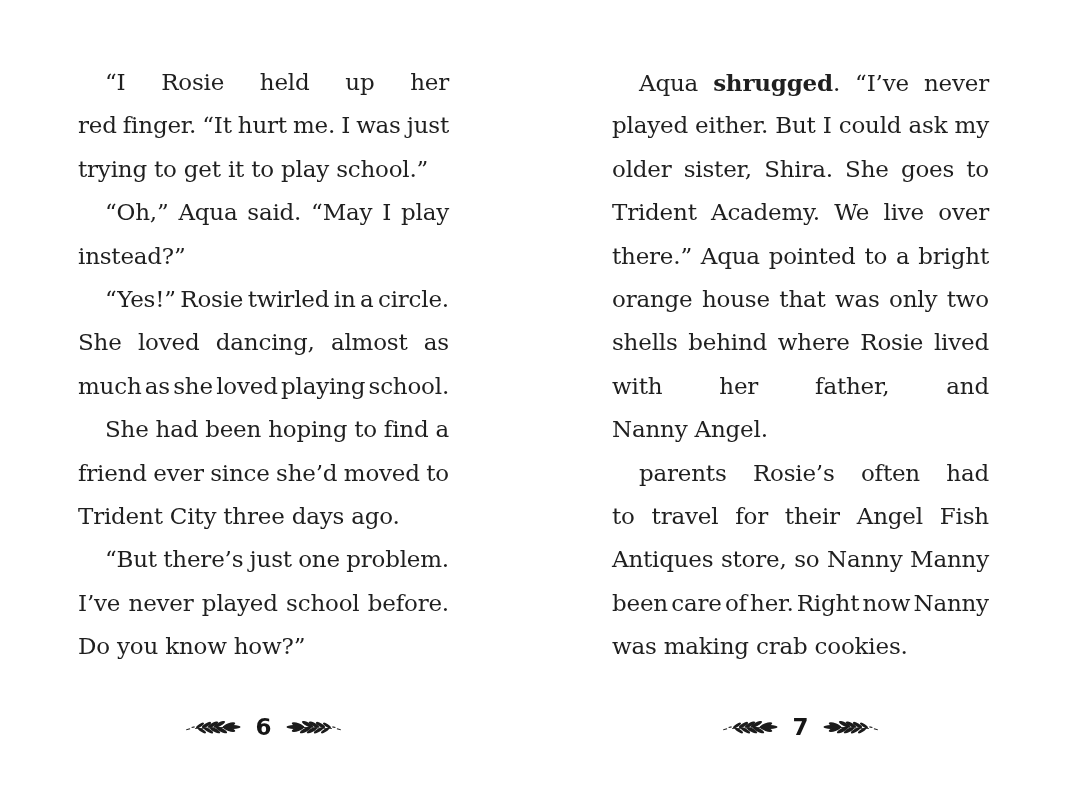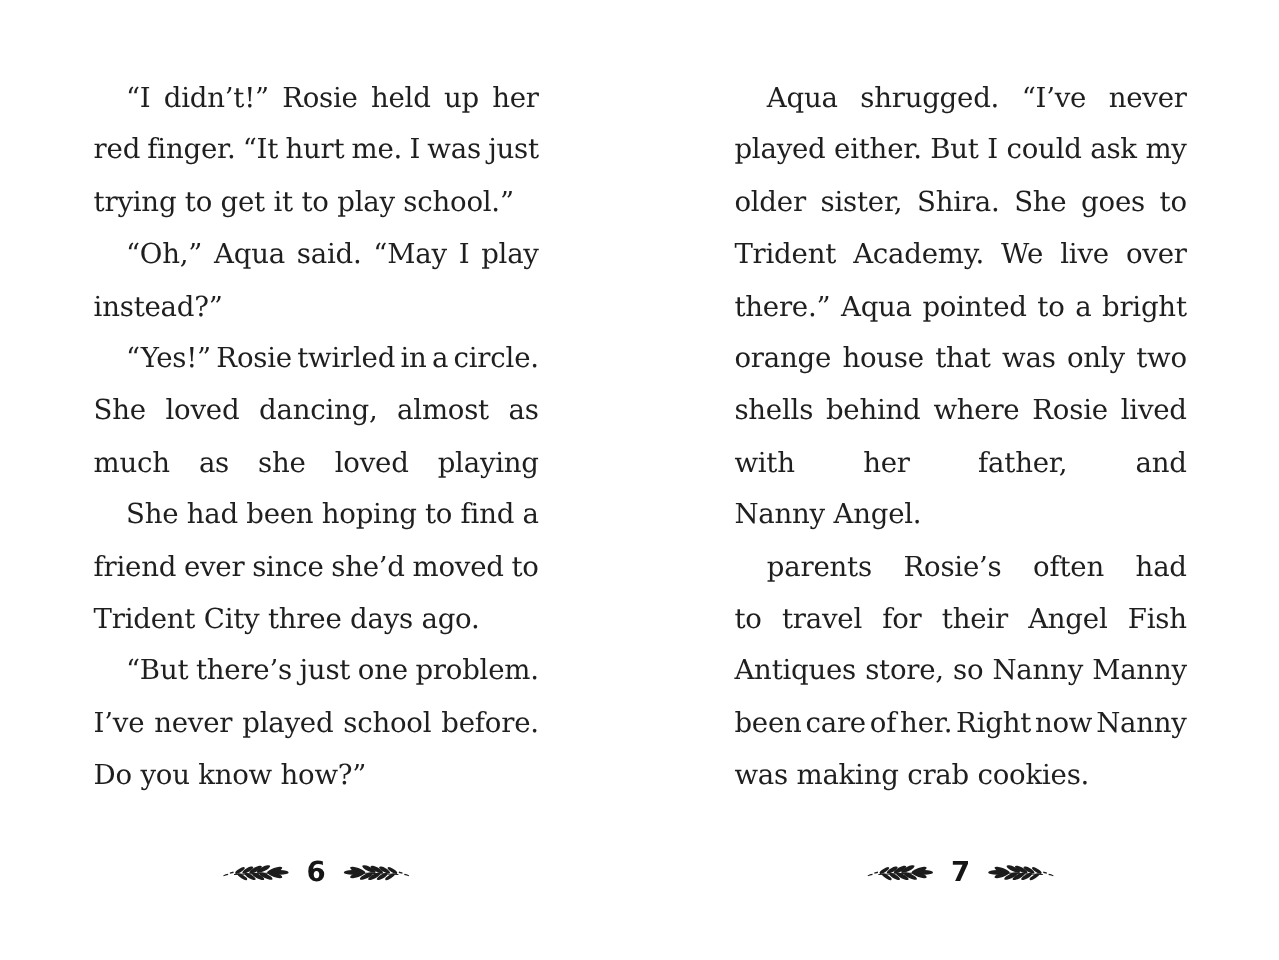--- a/index.html
+++ b/index.html
@@ -22,21 +22,21 @@
     white-space: nowrap;
     letter-spacing: -0.2px;
   }
   .line.ind { padding-left: 27px; }
   .line.jf {
     display: flex;
     justify-content: space-between;
     align-items: baseline;
   }
   .word { white-space: pre; }
-  .bold { font-weight: normal; }
+  .bold { font-weight: bold; }
 
   .footer {
     position: absolute; top: 704px; height: 46px;
     display: flex; align-items: center; justify-content: center;
     gap: 13px;
   }
   #footer-left  { left: 78px;  width: 371px; }
   #footer-right { left: 612px; width: 377px; }
   .num {
     font-family: "DejaVu Sans", "Liberation Sans", sans-serif;
@@ -69,21 +69,20 @@
       <ellipse cx="48.5" cy="8" rx="7" ry="1.9"></ellipse>
     </g>
   </symbol>
 </svg>
 
 <div>
 
   <section class="page" id="page-left">
       <div class="line jf ind">
         <span class="word"><span>“I</span></span>
-        <span class="word"><span>didn’t!”</span></span>
         <span class="word"><span>Rosie</span></span>
         <span class="word"><span>held</span></span>
         <span class="word"><span>up</span></span>
         <span class="word"><span>her</span></span>
       </div>
       <div class="line jf">
         <span class="word"><span>red</span></span>
         <span class="word"><span>finger.</span></span>
         <span class="word"><span>“It</span></span>
         <span class="word"><span>hurt</span></span>
@@ -116,20 +115,21 @@
         <span class="word"><span>dancing,</span></span>
         <span class="word"><span>almost</span></span>
         <span class="word"><span>as</span></span>
       </div>
       <div class="line jf">
         <span class="word"><span>much</span></span>
         <span class="word"><span>as</span></span>
         <span class="word"><span>she</span></span>
         <span class="word"><span>loved</span></span>
         <span class="word"><span>playing</span></span>
+        <span class="word"><span>school.</span></span>
       </div>
       <div class="line jf ind">
         <span class="word"><span>She</span></span>
         <span class="word"><span>had</span></span>
         <span class="word"><span>been</span></span>
         <span class="word"><span>hoping</span></span>
         <span class="word"><span>to</span></span>
         <span class="word"><span>find</span></span>
         <span class="word"><span>a</span></span>
       </div>

